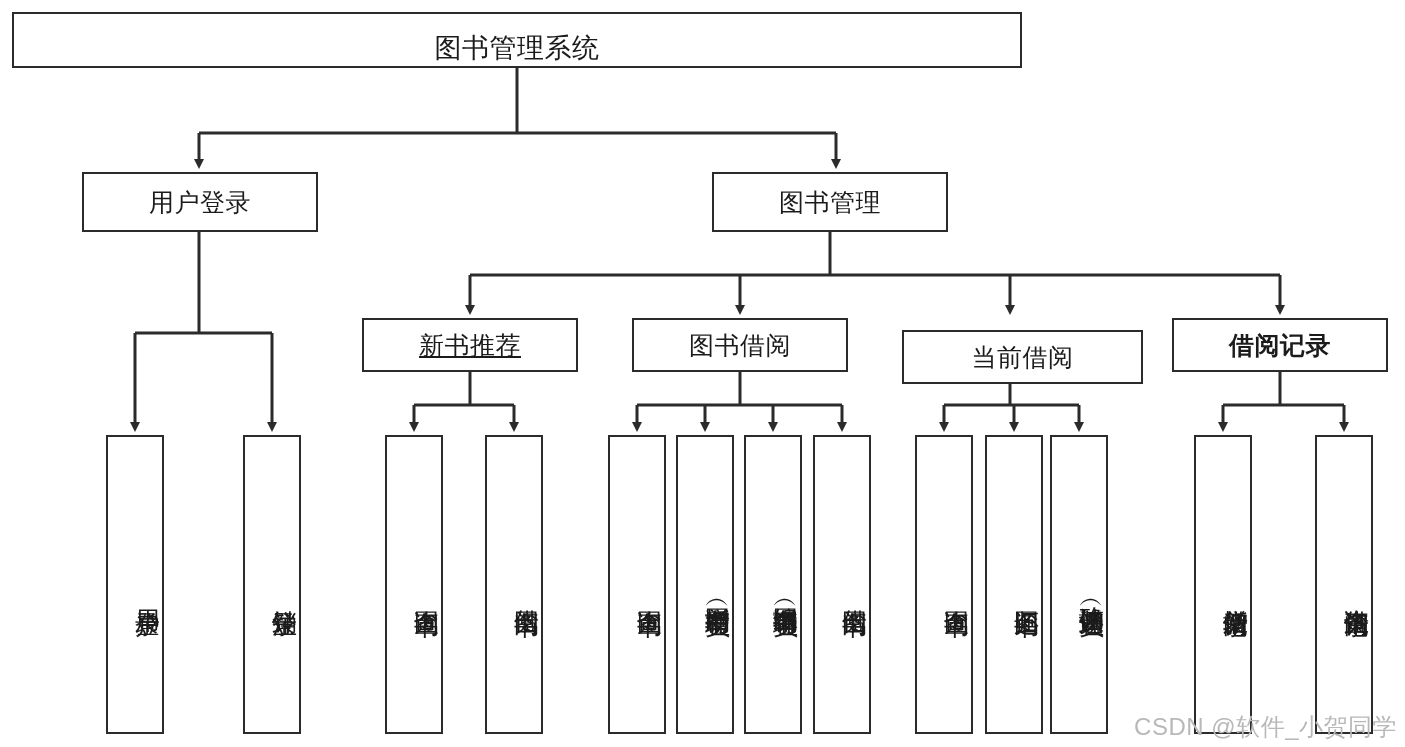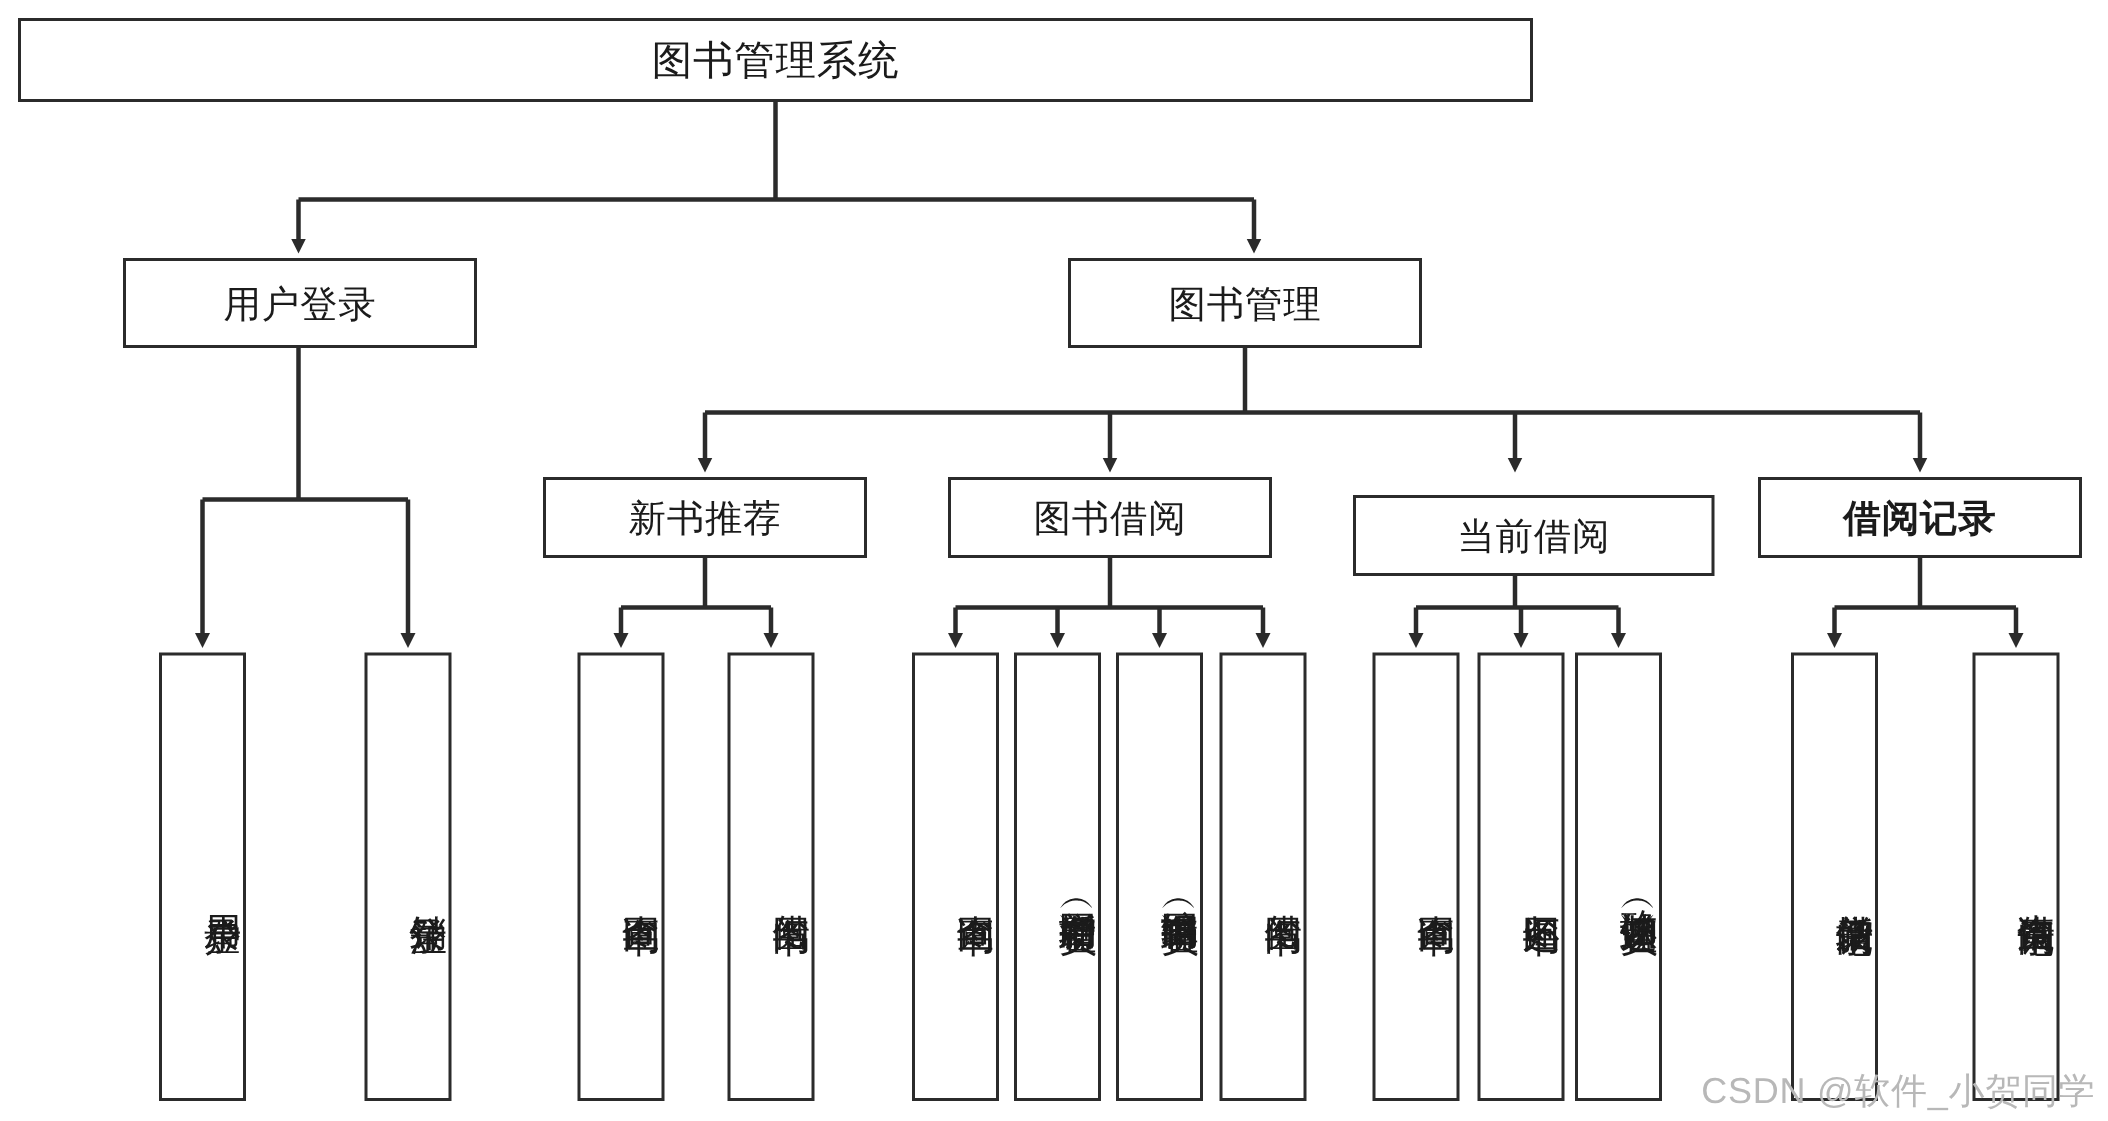--- a/index.html
+++ b/index.html
@@ -115,33 +115,33 @@
       <path d="M1014,405 L1014,423" marker-end="url(#arrow)"></path>
       <path d="M1079,405 L1079,423" marker-end="url(#arrow)"></path>
 
       <path d="M1280,372 L1280,405"></path>
       <path d="M1223,405 L1344,405"></path>
       <path d="M1223,405 L1223,423" marker-end="url(#arrow)"></path>
       <path d="M1344,405 L1344,423" marker-end="url(#arrow)"></path>
     </g>
   </svg>
 
-  <div class="node node-h node-title" style="left:12px; top:12px; width:1010px; height:56px;">
+  <div class="node node-h node-title" style="left:12px; top:12px; width:1010px; height:56px;align-items:flex-end;">
     <span>图书管理系统</span>
   </div>
 
   <div class="node node-h" style="left:82px; top:172px; width:236px; height:60px;">
     <span>用户登录</span>
   </div>
 
   <div class="node node-h" style="left:712px; top:172px; width:236px; height:60px;">
     <span>图书管理</span>
   </div>
 
-  <div class="node node-h" style="left:362px; top:318px; width:216px; height:54px;">
+  <div class="node node-h" style="left:362px; top:318px; width:216px; height:54px;text-decoration:underline;">
     <span>新书推荐</span>
   </div>
 
   <div class="node node-h" style="left:632px; top:318px; width:216px; height:54px;font-family:Liberation Serif, serif;">
     <span>图书借阅</span>
   </div>
 
   <div class="node node-h" style="left:902px; top:318px; width:241px; height:54px;margin-top:12px;">
     <span>当前借阅</span>
   </div>

